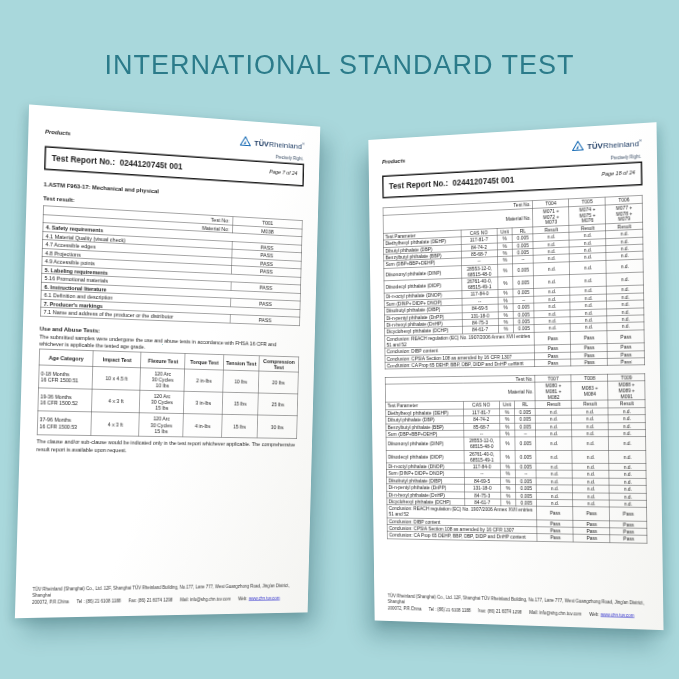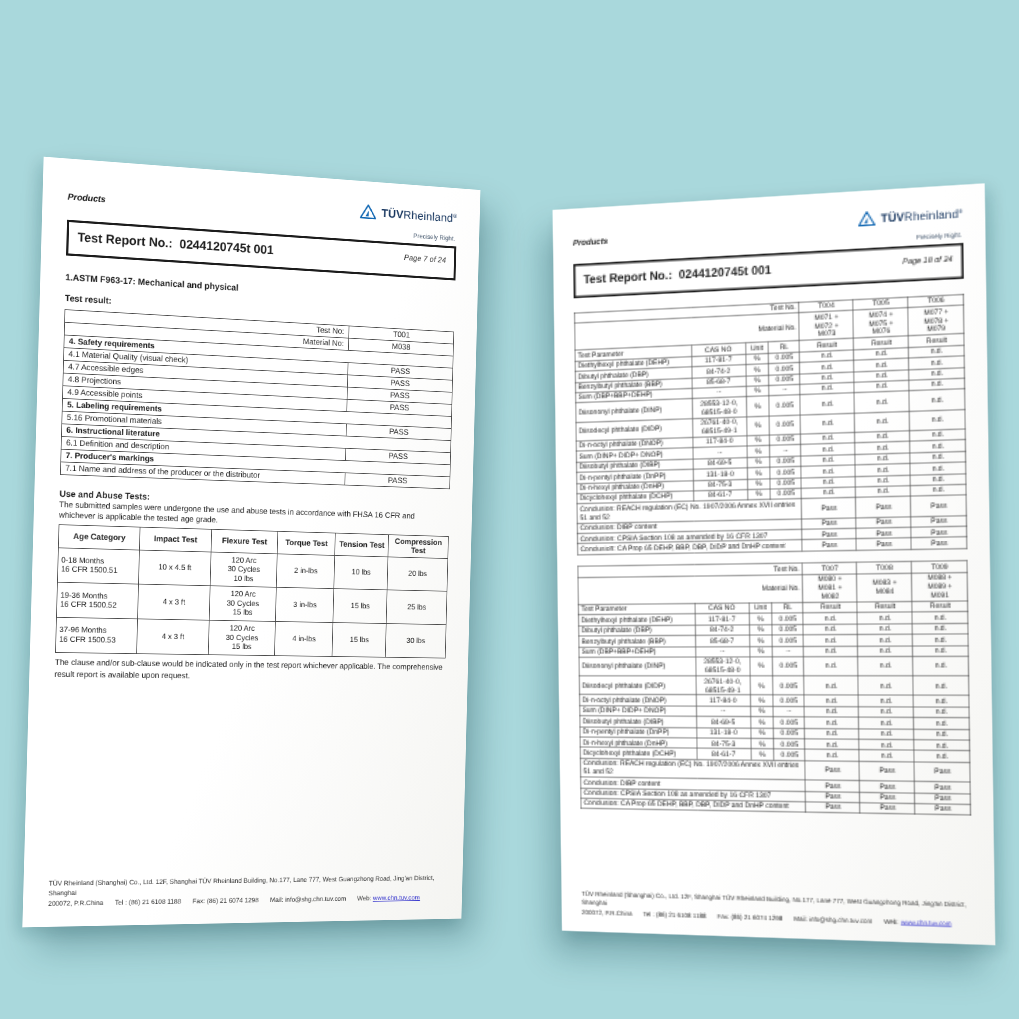--- a/index.html
+++ b/index.html
@@ -60,20 +60,21 @@
   .doc-footer{margin-top:auto;font-size:9px;color:#333;line-height:1.5;}
   .doc-footer .frow{display:flex;flex-wrap:wrap;gap:2px 16px;}
   .weblink{color:#3333cc;text-decoration:underline;}
   .spacer{flex:1 1 auto;}
 </style>
 </head>
 <body>
 
 <div class="stage">
 
+  <div class="main-title">INTERNATIONAL STANDARD TEST</div>
 
   <div class="page page-left">
     <div class="page-inner">
       <div class="doc-head">
         <div class="products">Products</div>
         <div class="logo">
           <div class="logo-row">
             <span>
               <svg width="26" height="24" viewBox="0 0 32 28">
                 <path d="M16 3 L29.5 25 L2.5 25 Z" fill="none" stroke="#1268b3" stroke-width="2.6" stroke-linejoin="round"></path>

